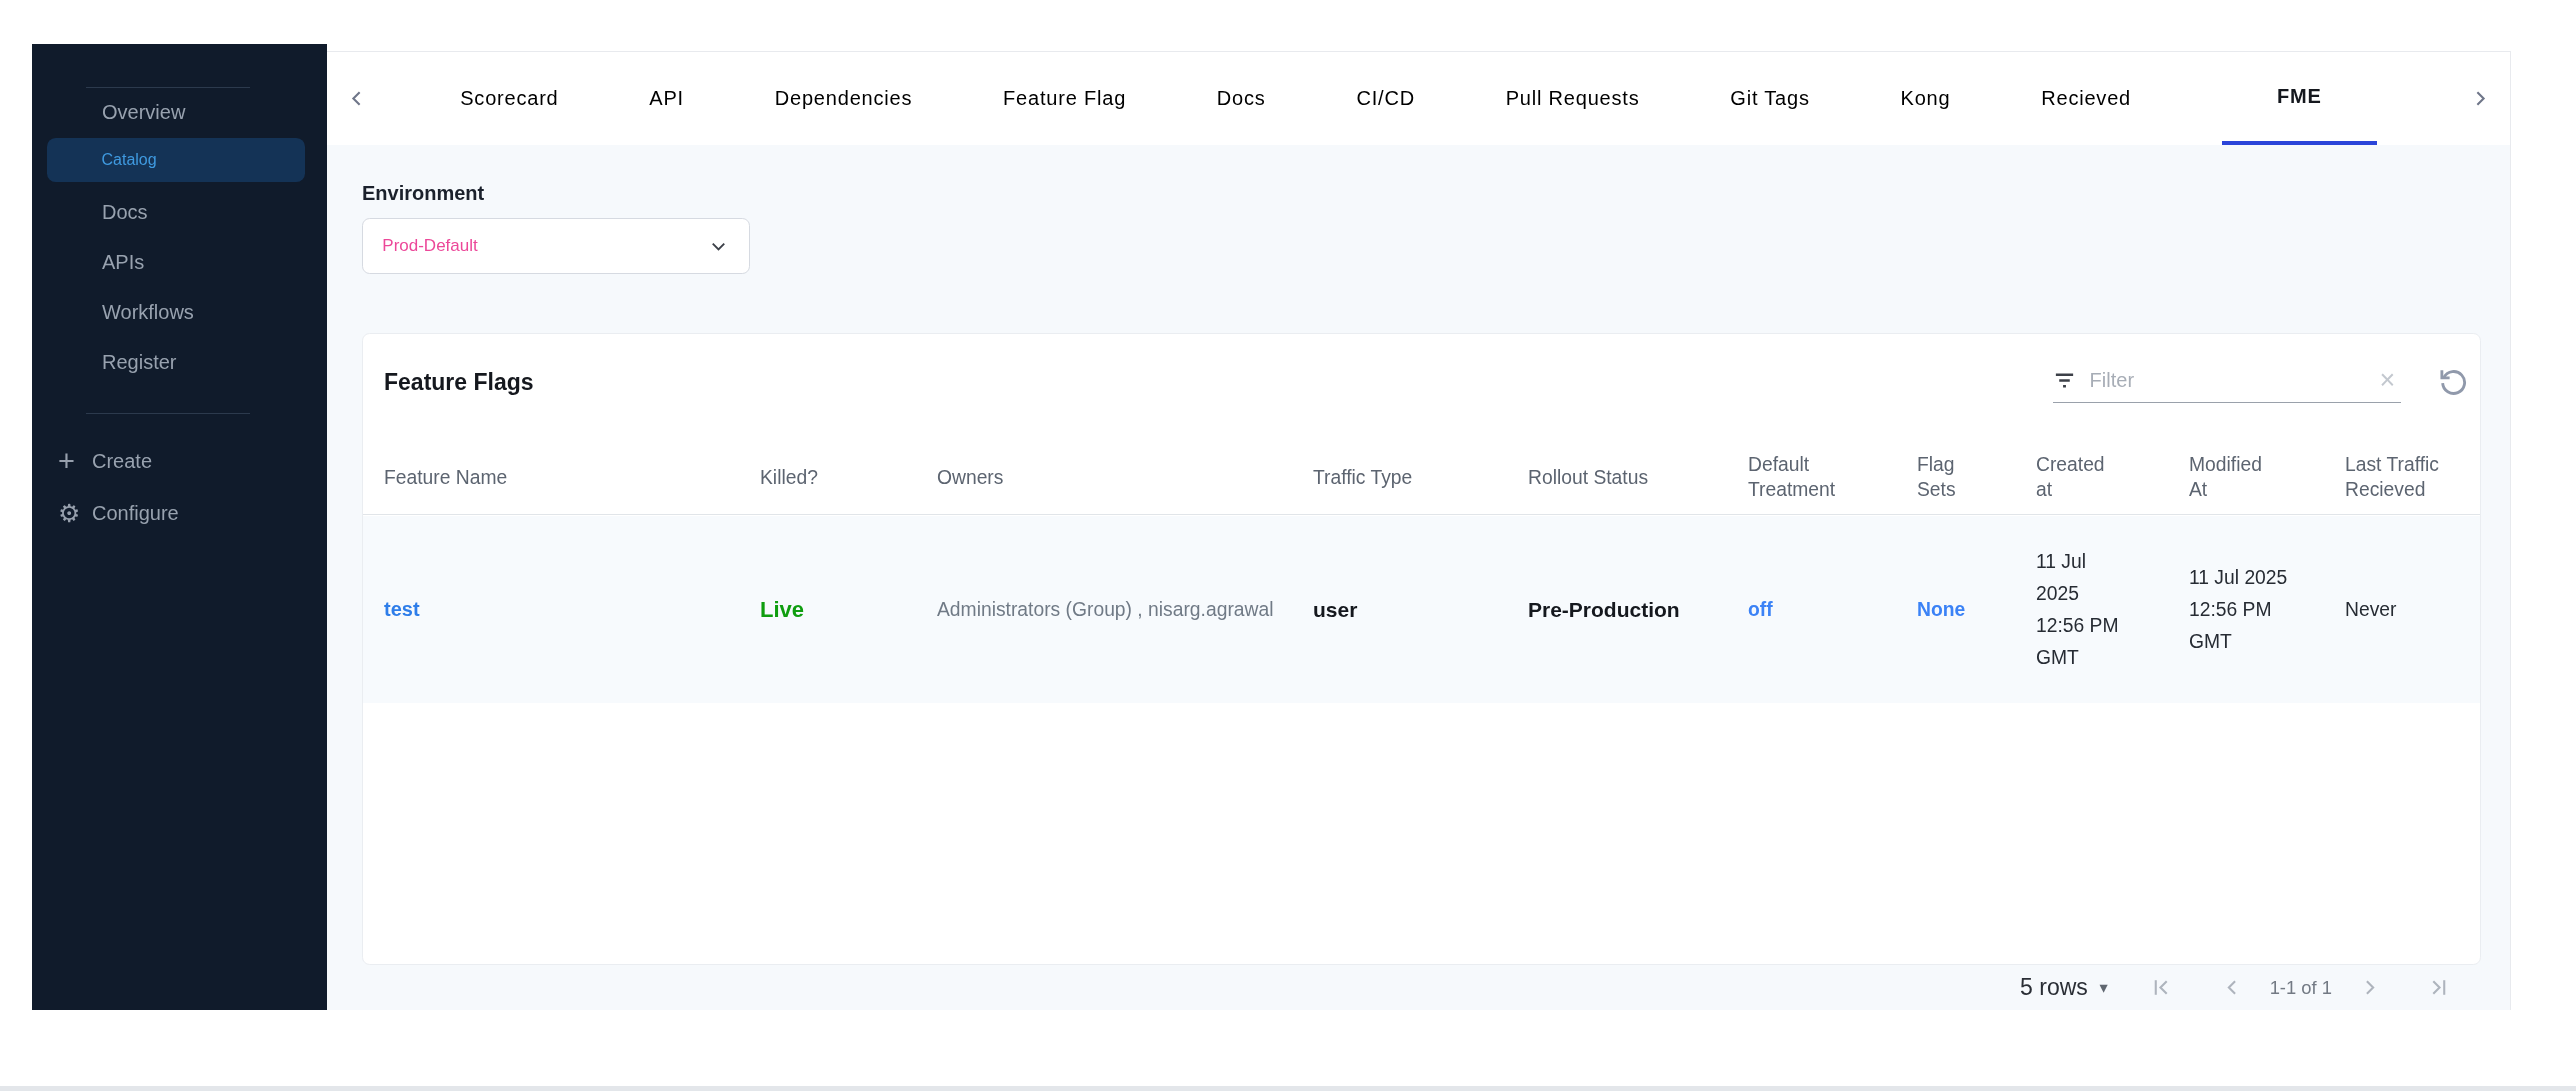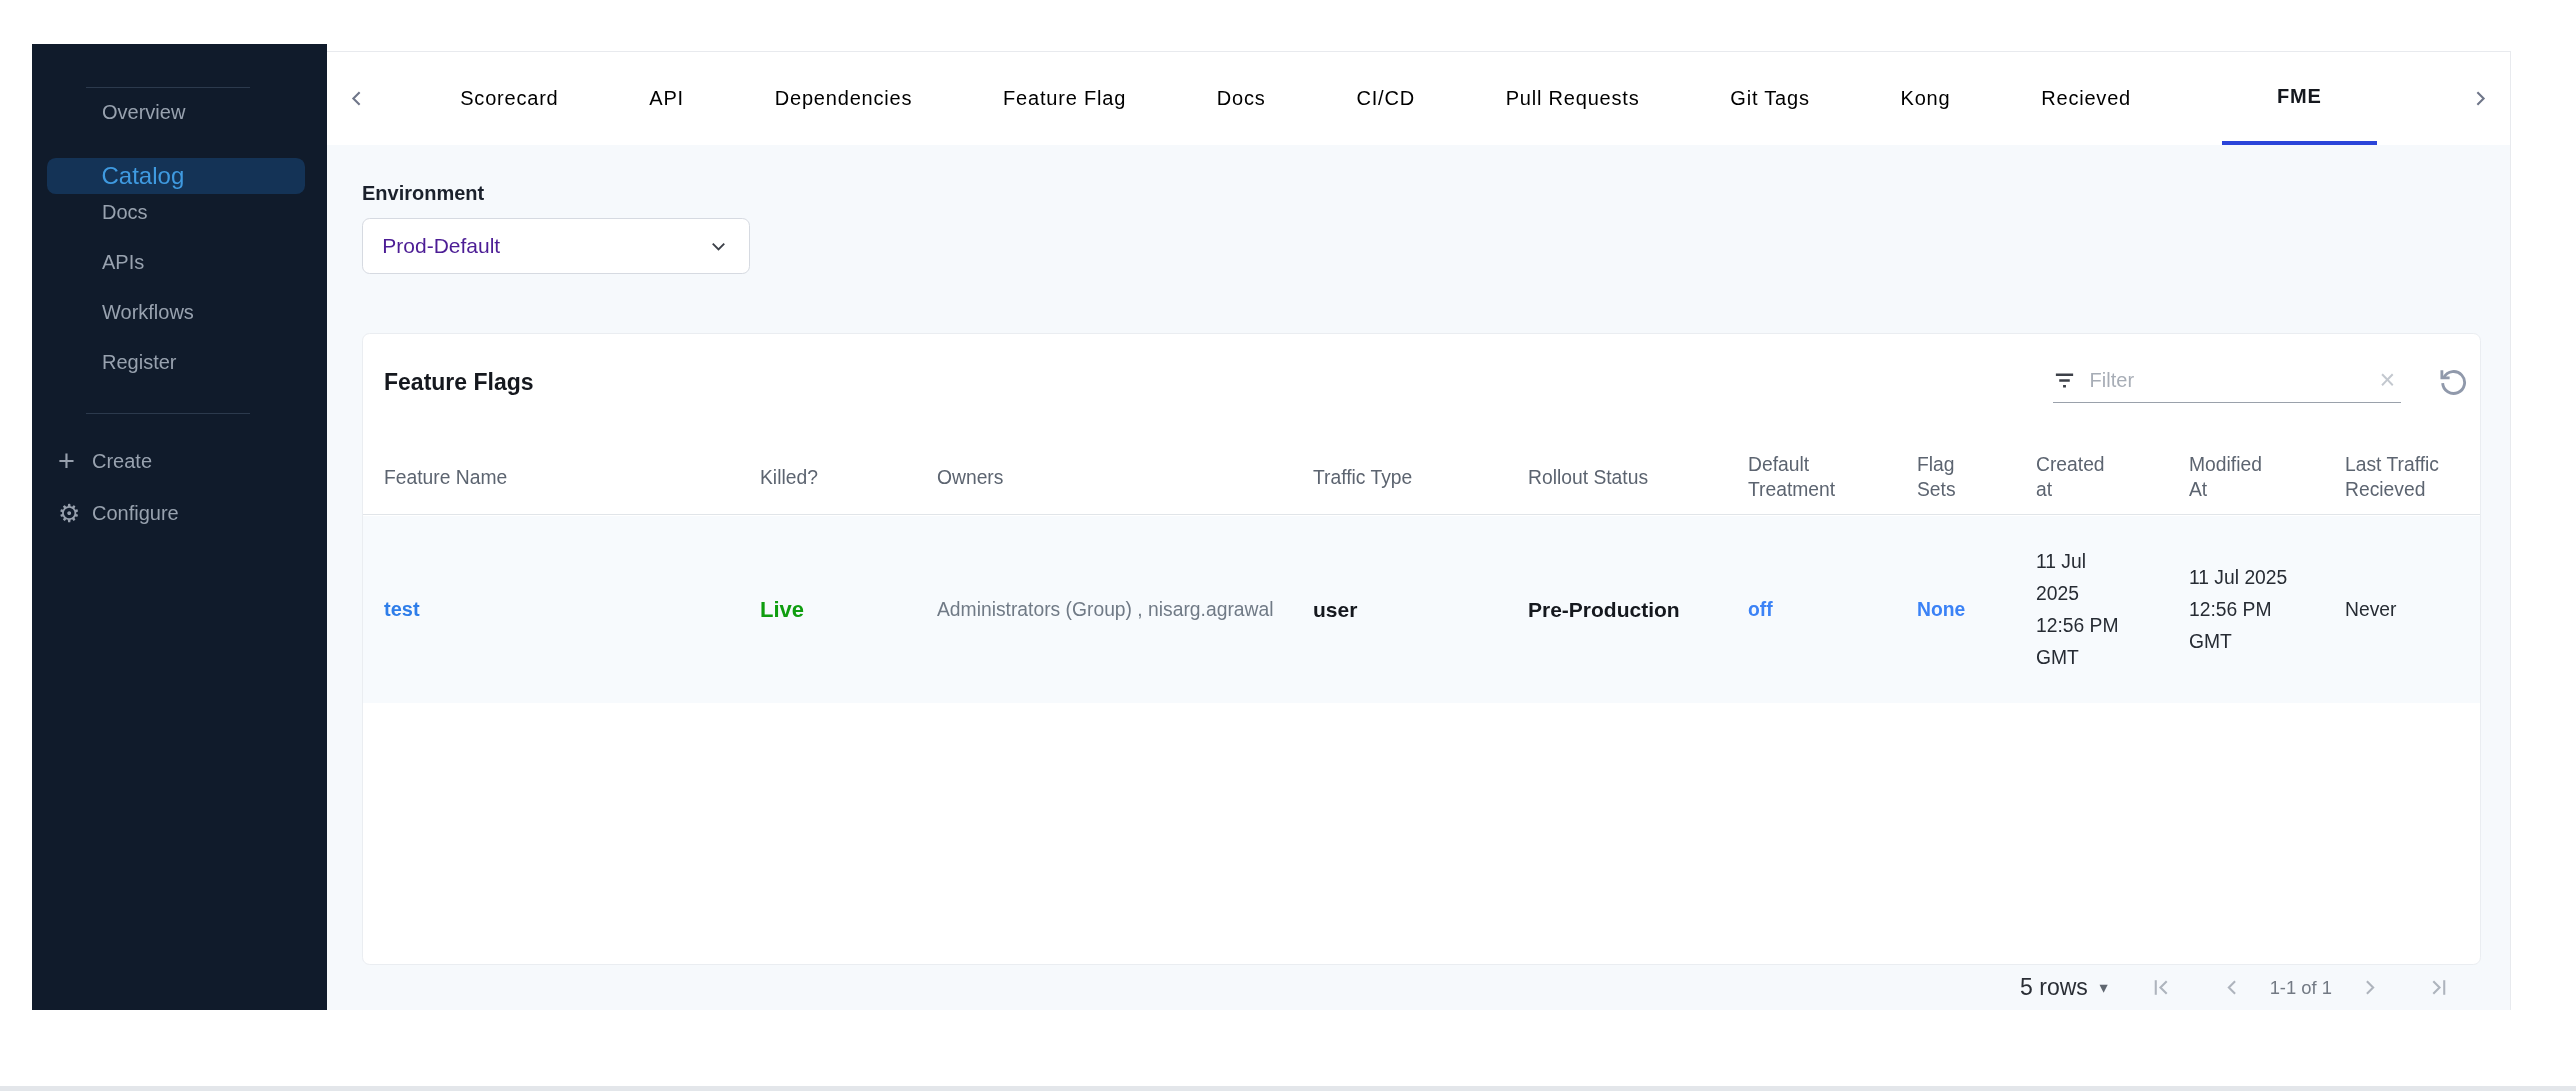--- a/index.html
+++ b/index.html
@@ -7,39 +7,39 @@
   .page{position:relative;width:2576px;height:1092px;background:#ffffff;overflow:hidden;}
 
   
   .sidebar{position:absolute;left:32px;top:44px;width:295px;height:966px;background:var(--sidebar-bg,#101b2b);}
   .side-divider{position:absolute;left:54px;width:164px;height:1px;background:#2c3a4d;}
   .side-divider.d1{top:43px;}
   .side-divider.d2{top:369px;}
   .side-nav{position:absolute;left:0;top:43px;width:100%;}
   .side-item{height:50px;display:flex;align-items:center;padding-left:70px;font-size:20px;color:#98a2af;cursor:pointer;position:relative;}
   .side-item.active{color:transparent;}
-  .active-pill{position:absolute;left:14.5px;top:21px;width:258px;height:36px;background:var(--sidebar-active-bg,#143356);border-radius:8.7px;display:flex;align-items:center;padding-left:55px;font-size:24px;color:var(--sidebar-active-text,#3f9ae0);}
+  .active-pill{position:absolute;left:14.5px;top:1px;width:258px;height:44px;background:var(--sidebar-active-bg,#143356);border-radius:8.7px;display:flex;align-items:center;padding-left:55px;font-size:16px;color:var(--sidebar-active-text,#3f9ae0);}
   .side-actions{position:absolute;left:0;top:391px;width:100%;}
   .side-action{height:52px;display:flex;align-items:center;padding-left:26px;color:#98a2af;font-size:20px;cursor:pointer;}
   .side-action .a-icon{width:34px;display:flex;align-items:center;justify-content:flex-start;color:#97a0ad;}
   .plus-glyph{font-size:29px;line-height:29px;font-weight:400;}
   .gear-glyph{font-size:25px;line-height:25px;}
 
   
   .content{position:absolute;left:327px;top:51px;width:2184px;height:959px;background:var(--content-bg,#f6f9fc);border-top:1px solid #e8eaee;border-right:1px solid #e8eaee;}
   .tabbar{position:absolute;left:0;top:0;width:100%;height:93px;background:#ffffff;display:flex;align-items:stretch;justify-content:space-between;padding:0 17.4px;}
   .tab{display:flex;align-items:center;justify-content:center;font-size:20px;letter-spacing:0.8px;font-weight:400;color:#000000;white-space:nowrap;cursor:pointer;}
   .tab.active{font-weight:700;color:#15181e;min-width:155px;border-bottom:4.8px solid var(--accent,#2b45d9);}
   .tab-scroll{display:flex;align-items:center;color:#6f7689;cursor:pointer;}
   .tab-scroll svg{width:25px;height:25px;stroke:#6f7689;stroke-width:2;fill:none;}
 
   
   .env-label{position:absolute;left:35px;top:130px;font-size:20px;font-weight:700;color:#1b212c;}
   .env-select{position:absolute;left:35px;top:166px;width:388px;height:56px;background:#ffffff;border:1px solid #d6dae1;border-radius:7.7px;display:flex;align-items:center;padding:0 19.3px;cursor:pointer;}
-  .env-select .env-value{font-size:21px;color:#4c1d95;flex:1;}
+  .env-select .env-value{font-size:17px;color:#ec4899;flex:1;}
   .env-select svg{width:23px;height:23px;stroke:#3c4048;stroke-width:2;fill:none;}
 
   
   .card{position:absolute;left:35px;top:281px;width:2119px;height:632px;background:#ffffff;border:1px solid #eaedf1;border-radius:7.7px;}
   .panel-title{position:absolute;left:21px;top:35px;font-size:23px;font-weight:700;color:#15181e;}
   .filter-wrap{position:absolute;left:1690px;top:25px;width:348px;height:44px;border-bottom:1px solid #9aa1ab;display:flex;align-items:center;}
   .filter-wrap svg.f-icon{width:23px;height:23px;stroke:#3c4048;stroke-width:2.4;fill:none;flex:none;}
   .filter-input{flex:1;border:none;outline:none;background:transparent;font-size:20px;color:#232831;margin-left:11.6px;min-width:0;}
   .filter-input::placeholder{color:#a7adb6;}
   .clear-x{font-size:27px;color:#c3c8cf;line-height:27px;padding:0 5.8px;cursor:pointer;flex:none;}

